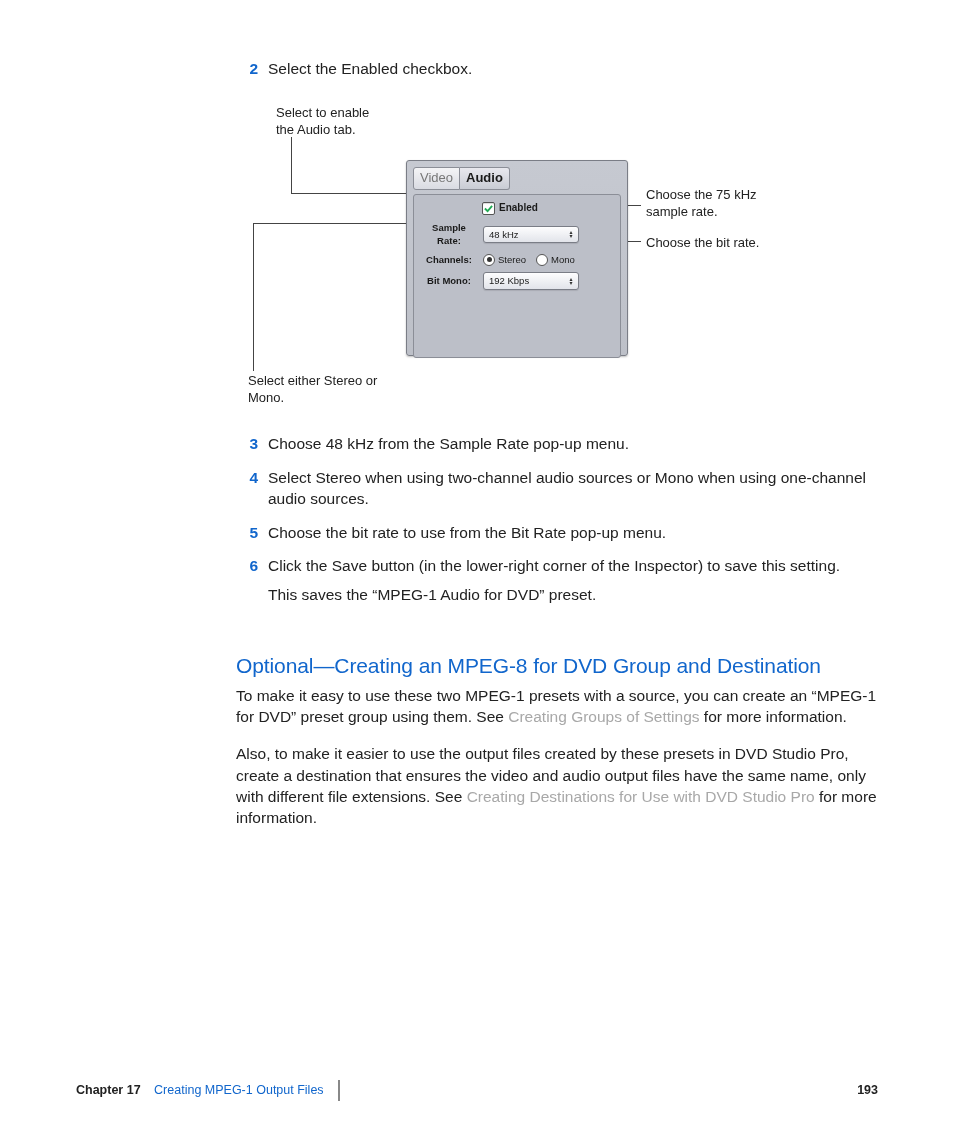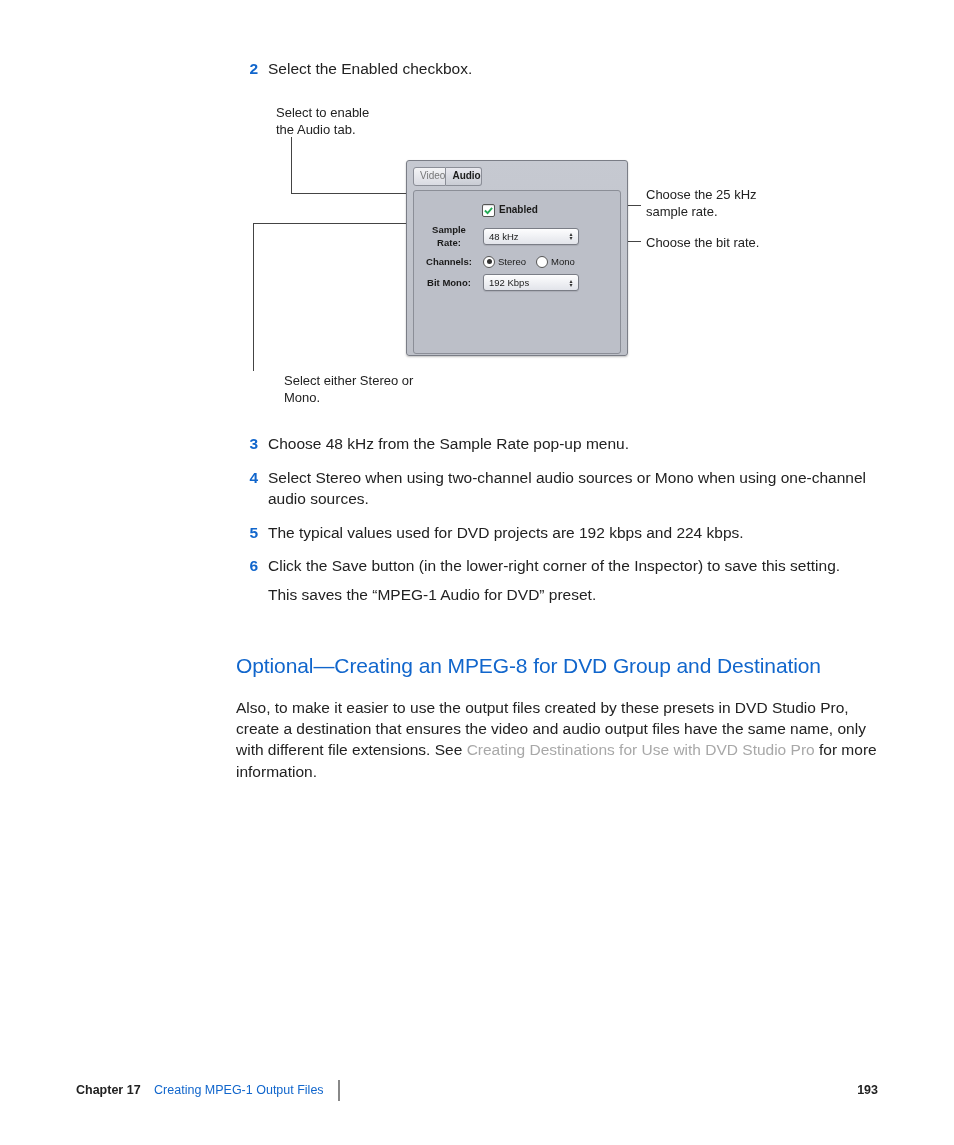--- a/index.html
+++ b/index.html
@@ -64,32 +64,32 @@
     color: #1a1a1a;
   }
   .tabbar {
     display: flex;
     gap: 0;
     margin-bottom: 4px;
   }
   .tab {
     background: linear-gradient(#f4f4f6,#d9dbe2);
     border: 1px solid #8b8e97;
-    padding: 1px 0 2px 6px;
-    font-size: 10px;
+    padding: 1px 6px 2px 6px;
+    font-size: 13px;
     font-weight: bold;
   }
   .tab.video { border-radius: 3px 0 0 3px; color:#777; font-weight:normal;}
   .tab.audio { border-left:none; border-radius: 0 3px 3px 0; background:linear-gradient(#e8e8ee,#c9ccd4);}
   .tabbody {
     border: 1px solid #8b8e97;
     border-radius: 3px;
     background: #bcbfc8;
     height: 164px;
-    padding: 12px 6px;
+    padding: 6px 6px;
     box-sizing: border-box;
   }
   .row { display:flex; align-items:center; margin-bottom:6px; font-weight:bold;}
   .row .lbl { width: 58px; text-align:center; margin-right:5px; font-weight:bold; font-size:9.5px;}
   .cb {
     width: 11px; height: 11px; background:#fff; border:1px solid #555; border-radius:2px;
     display:inline-flex; align-items:center; justify-content:center; margin-right:4px;
     box-shadow: inset 0 1px 1px rgba(0,0,0,.15);
   }
   .cb svg { width:9px; height:9px; }
@@ -154,27 +154,27 @@
         <p>Select the Enabled checkbox.</p>
       </div>
   </div>
 
   <div class="fig-wrap content-col">
 
     <div class="callout" style="left:40px; top:0; width:110px;">Select to enable the Audio tab.</div>
     <div class="line" style="left:55px; top:32px; width:1px; height:56px;"></div>
     <div class="line" style="left:55px; top:88px; width:180px; height:1px;"></div>
 
-    <div class="callout" style="left:410px; top:82px; width:130px;">Choose the 25 kHz sample rate.</div>
+    <div class="callout" style="left:410px; top:82px; width:130px;">Choose the 75 kHz sample rate.</div>
     <div class="line" style="left:325px; top:100px; width:80px; height:1px;"></div>
 
     <div class="callout" style="left:410px; top:130px; width:140px;">Choose the bit rate.</div>
     <div class="line" style="left:325px; top:136px; width:80px; height:1px;"></div>
 
-    <div class="callout" style="left:12px; top:268px; width:130px;margin-left:36px;">Select either Stereo or Mono.</div>
+    <div class="callout" style="left:12px; top:268px; width:130px;">Select either Stereo or Mono.</div>
     <div class="line" style="left:17px; top:118px; width:158px; height:1px;"></div>
     <div class="line" style="left:17px; top:118px; width:1px; height:148px;"></div>
 
     <div class="shot">
       <div class="tabbar">
         <div class="tab video">Video</div>
         <div class="tab audio">Audio</div>
       </div>
       <div class="tabbody">
         <div class="row" style="margin-left:62px;">
@@ -226,34 +226,37 @@
   <div class="step content-col">
     <div class="step-num">4</div>
     <div class="step-body">
         <p>Select Stereo when using two-channel audio sources or Mono when using one-channel audio sources.</p>
       </div>
   </div>
 
   <div class="step content-col">
     <div class="step-num">5</div>
     <div class="step-body">
-      <p>The typical values used for DVD projects are 192 kbps and 224 kbps.</p>
+      <p>Choose the bit rate to use from the Bit Rate pop-up menu.</p>
     </div>
   </div>
 
   <div class="step content-col">
     <div class="step-num">6</div>
     <div class="step-body">
       <p>Click the Save button (in the lower-right corner of the Inspector) to save this setting.</p>
       <p>This saves the “MPEG-1 Audio for DVD” preset.</p>
     </div>
   </div>
 
   <div class="content-col">
     <h2 class="section">Optional—Creating an MPEG-8 for DVD Group and Destination</h2>
+    <p class="para">
+      <span>To make it easy to use these two MPEG-1 presets with a source, you can create an “MPEG-1 for DVD” preset group using them. See </span><span class="link">Creating Groups of Settings</span><span> for more information.</span>
+    </p>
     <p class="para" style="margin-top:16px;">
       <span>Also, to make it easier to use the output files created by these presets in DVD Studio Pro, create a destination that ensures the video and audio output files have the same name, only with different file extensions. See </span><span class="link">Creating Destinations for Use with DVD Studio Pro</span><span> for more information.</span>
     </p>
   </div>
 
 </div>
 
 <div class="footer">
   <span class="footer-line">
     <span class="chapter">Chapter 17</span>

